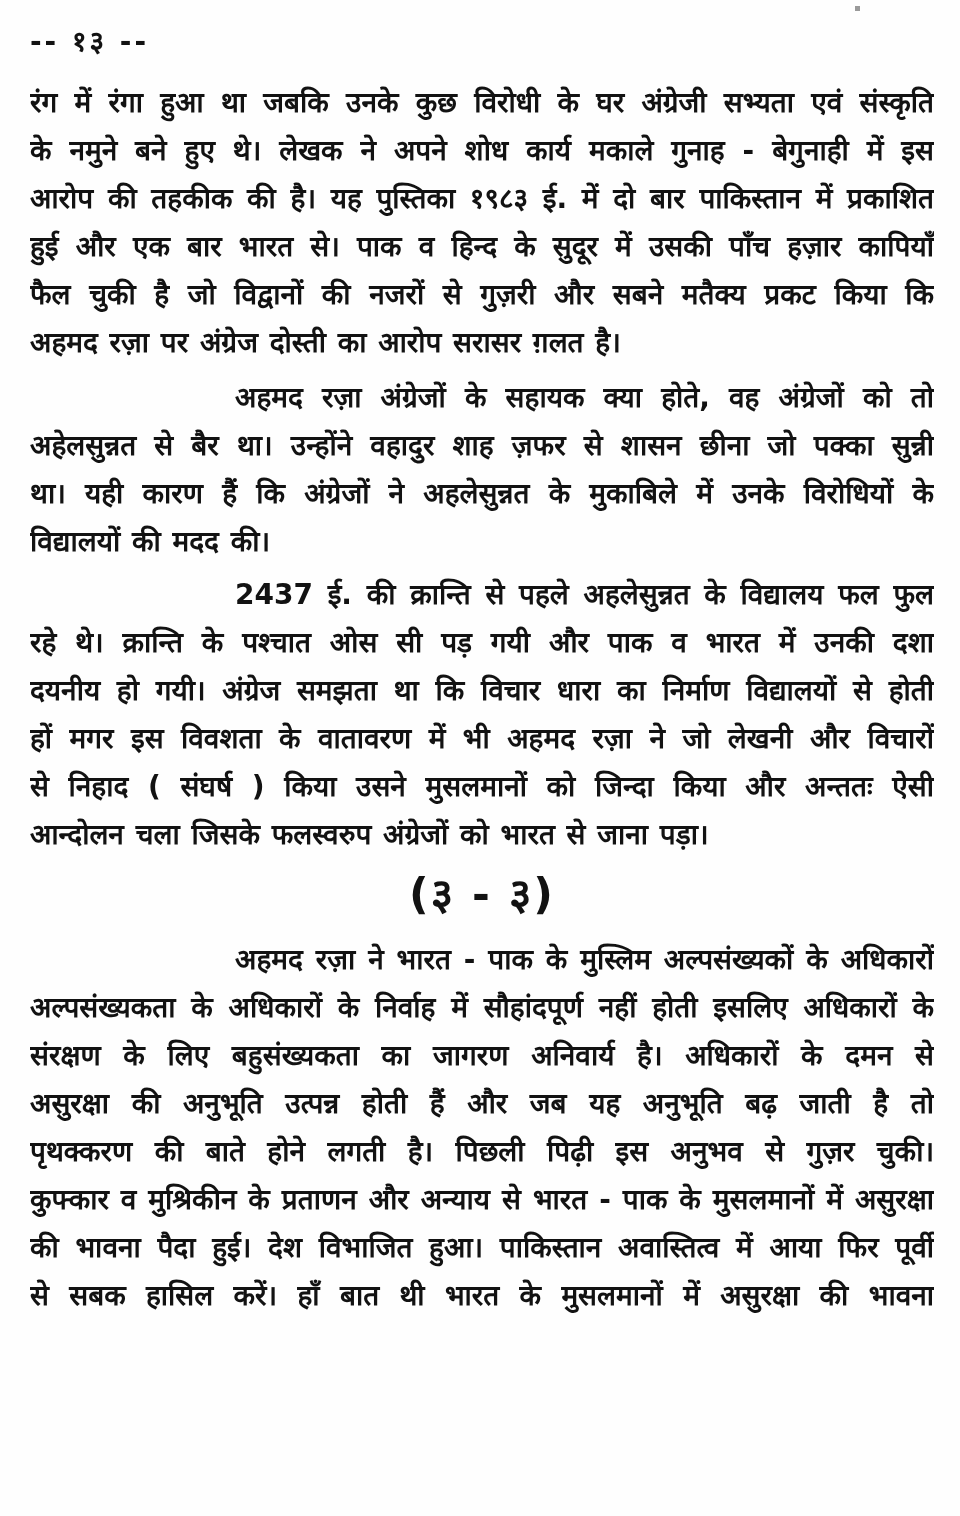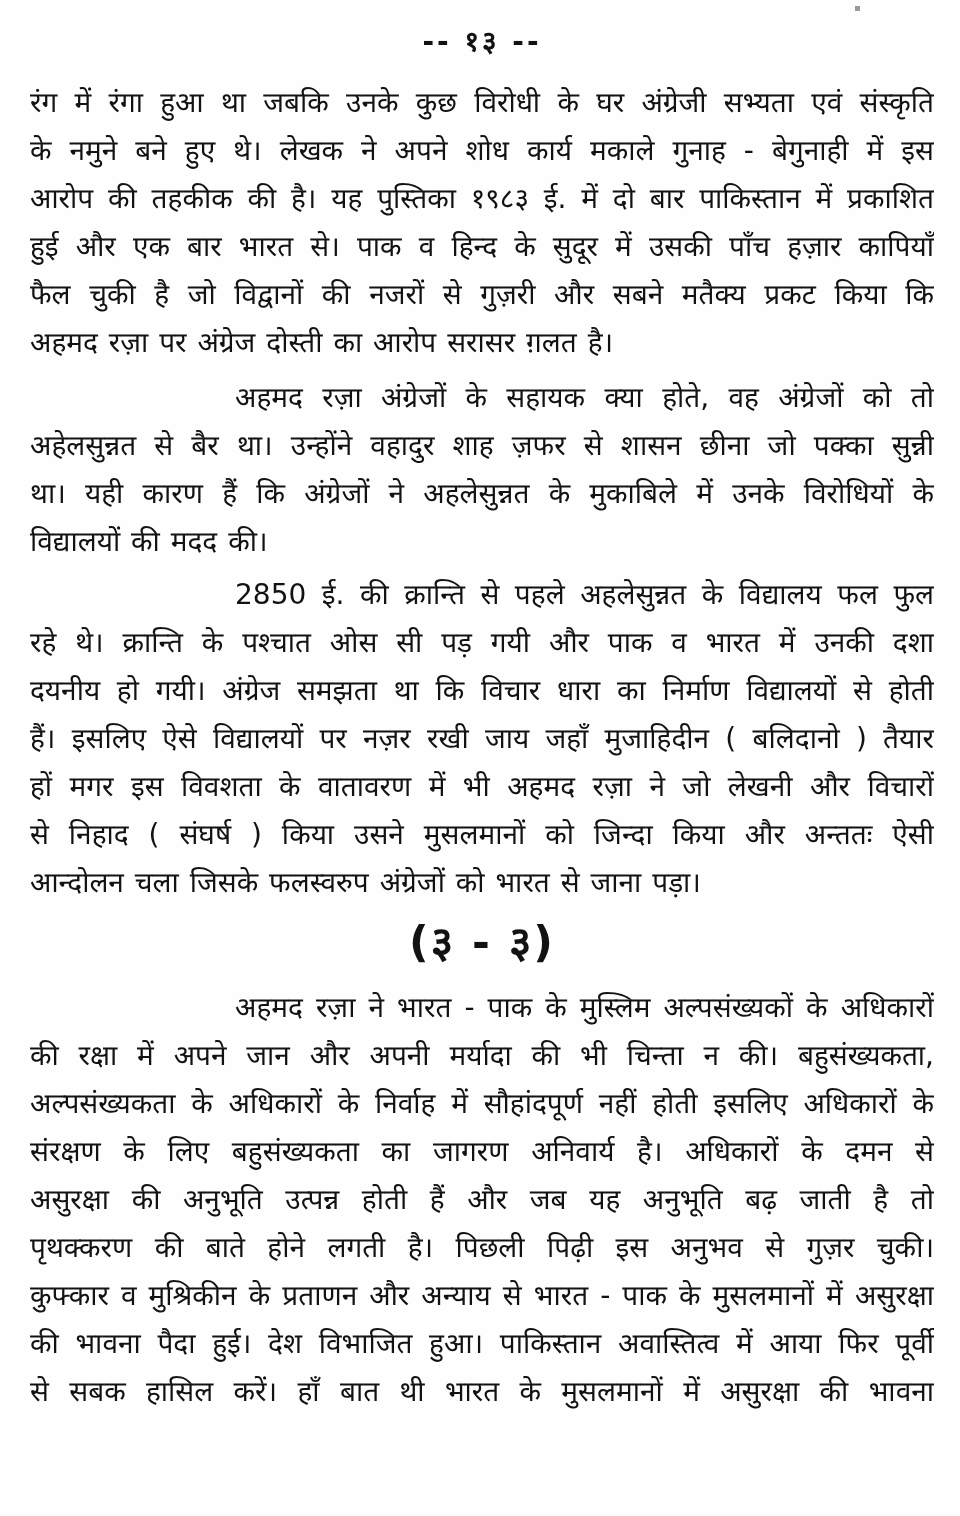--- a/index.html
+++ b/index.html
@@ -20,31 +20,31 @@
     width: 960px;
     height: 1516px;
     padding: 0 26px 0 30px;
     box-sizing: border-box;
     background: #fefefe;
   }
   .page-number {
     padding-top: 20px;
     height: 44px;
     line-height: 44px;
-    text-align: center;
+    text-align: left;
     font-size: 28px;
     font-weight: bold;
     letter-spacing: 3px;
     white-space: nowrap;
     overflow: hidden;
   }
   .paragraph { }
   .line {
     font-size: 28px;
-    font-weight: normal;
+    font-weight: bold;
     line-height: 48px;
     height: 48px;
     overflow: hidden;
     text-align: justify;
     text-align-last: justify;
     word-spacing: 2px;
     white-space: normal;
   }
   .line-end {
     text-align: right;
@@ -92,32 +92,30 @@
         <div class="line">फैल चुकी है जो विद्वानों की नजरों से गुज़री और सबने मतैक्य प्रकट किया कि</div>
         <div class="line line-end">अहमद रज़ा पर अंग्रेज दोस्ती का आरोप सरासर ग़लत है।</div>
       </div>
       <div class="paragraph">
         <div class="line line-indent">अहमद रज़ा अंग्रेजों के सहायक क्या होते, वह अंग्रेजों को तो</div>
         <div class="line">अहेलसुन्नत से बैर था। उन्होंने वहादुर शाह ज़फर से शासन छीना जो पक्का सुन्नी</div>
         <div class="line">था। यही कारण हैं कि अंग्रेजों ने अहलेसुन्नत के मुकाबिले में उनके विरोधियों के</div>
         <div class="line line-end">विद्यालयों की मदद की।</div>
       </div>
       <div class="paragraph">
-        <div class="line line-indent">2850 ई. की क्रान्ति से पहले अहलेसुन्नत के विद्यालय फल फुल</div>
+        <div class="line line-indent">2437 ई. की क्रान्ति से पहले अहलेसुन्नत के विद्यालय फल फुल</div>
         <div class="line">रहे थे। क्रान्ति के पश्चात ओस सी पड़ गयी और पाक व भारत में उनकी दशा</div>
         <div class="line">दयनीय हो गयी। अंग्रेज समझता था कि विचार धारा का निर्माण विद्यालयों से होती</div>
-        <div class="line">हैं। इसलिए ऐसे विद्यालयों पर नज़र रखी जाय जहाँ मुजाहिदीन ( बलिदानो ) तैयार</div>
         <div class="line">हों मगर इस विवशता के वातावरण में भी अहमद रज़ा ने जो लेखनी और विचारों</div>
         <div class="line">से निहाद ( संघर्ष ) किया उसने मुसलमानों को जिन्दा किया और अन्ततः ऐसी</div>
         <div class="line line-end">आन्दोलन चला जिसके फलस्वरुप अंग्रेजों को भारत से जाना पड़ा।</div>
       </div>
       <div class="heading">(३ - ३)</div>
       <div class="paragraph">
         <div class="line line-indent">अहमद रज़ा ने भारत - पाक के मुस्लिम अल्पसंख्यकों के अधिकारों</div>
-        <div class="line">की रक्षा में अपने जान और अपनी मर्यादा की भी चिन्ता न की। बहुसंख्यकता,</div>
         <div class="line">अल्पसंख्यकता के अधिकारों के निर्वाह में सौहांदपूर्ण नहीं होती इसलिए अधिकारों के</div>
         <div class="line">संरक्षण के लिए बहुसंख्यकता का जागरण अनिवार्य है। अधिकारों के दमन से</div>
         <div class="line">असुरक्षा की अनुभूति उत्पन्न होती हैं और जब यह अनुभूति बढ़ जाती है तो</div>
         <div class="line">पृथक्करण की बाते होने लगती है। पिछली पिढ़ी इस अनुभव से गुज़र चुकी।</div>
         <div class="line">कुफ्कार व मुश्रिकीन के प्रताणन और अन्याय से भारत - पाक के मुसलमानों में असुरक्षा</div>
         <div class="line">की भावना पैदा हुई। देश विभाजित हुआ। पाकिस्तान अवास्तित्व में आया फिर पूर्वी</div>
         <div class="line">से सबक हासिल करें। हाँ बात थी भारत के मुसलमानों में असुरक्षा की भावना</div>
       </div>
     </div>
 </div>

